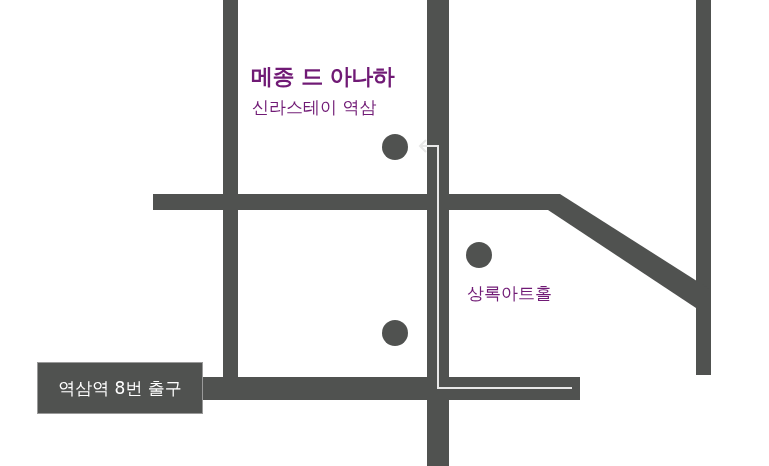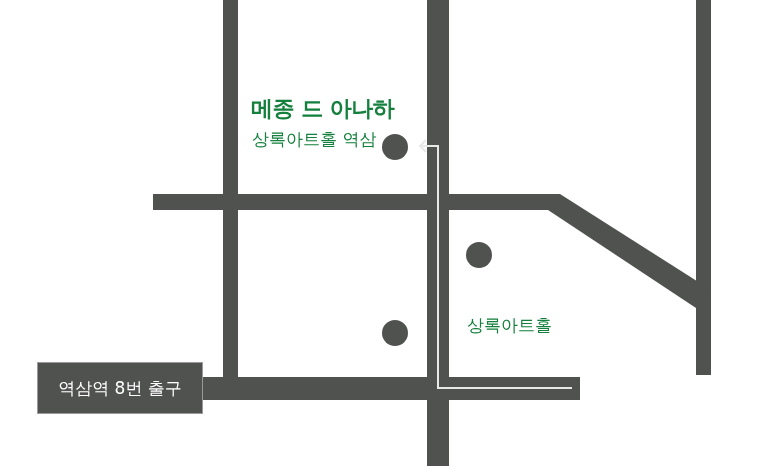--- a/index.html
+++ b/index.html
@@ -1,21 +1,21 @@
 <!DOCTYPE html>
 <html><head>
 <meta charset="utf-8">
 <style>
   html, body { margin:0; padding:0; background:#ffffff; }
   #map { position:relative; width:769px; height:466px; overflow:hidden; background:#ffffff;
          font-family:"DejaVu Sans","Liberation Sans",sans-serif; }
   .road { position:absolute; background:#505250; }
   svg.layer { position:absolute; left:0; top:0; }
   .dot { position:absolute; width:26px; height:26px; border-radius:50%; background:#505250; }
-  .label { position:absolute; color:#15803d; white-space:nowrap;margin-top:32px; }
+  .label { position:absolute; color:#701a75; white-space:nowrap; }
   .title { font-size:22px; font-weight:bold; letter-spacing:-0.5px; }
   .sub { font-size:17px; }
   .place { font-size:17px; }
   .exit { position:absolute; background:#505250; color:#ffffff; font-size:17px;
           display:flex; align-items:center; justify-content:center; box-sizing:border-box;
           border:1px solid #9a9a9a; white-space:nowrap; }
 </style>
 </head>
 <body>
 
@@ -27,21 +27,21 @@
   <div class="road" style="left:153px;top:194px;width:400px;height:16px;"></div>
   <div class="road" style="left:190px;top:377px;width:390px;height:23px;"></div>
 
   <svg class="layer" width="769" height="466">
     <polygon points="548,194 560,194 711,290 711,308 696,308 548,210" fill="#505250"></polygon>
     <polyline points="572,388 438,388 438,146 420,146" fill="none" stroke="#e8e8e8" stroke-width="2"></polyline>
     <polyline points="426,140 420,146 426,152" fill="none" stroke="#e8e8e8" stroke-width="2"></polyline>
   </svg>
 
   <div class="label title" style="left:251px;top:62px;">메종 드 아나하</div>
-  <div class="label sub" style="left:252px;top:96px;">상록아트홀 역삼</div>
+  <div class="label sub" style="left:252px;top:96px;">신라스테이 역삼</div>
   <div class="dot" style="left:382px;top:134px;"></div>
 
   <div class="dot" style="left:466px;top:242px;"></div>
   <div class="label place" style="left:467px;top:282px;">상록아트홀</div>
 
   <div class="dot" style="left:382px;top:320px;"></div>
 
   <div class="exit" style="left:37px;top:362px;width:166px;height:52px;">역삼역 8번 출구</div>
 
 </div>

